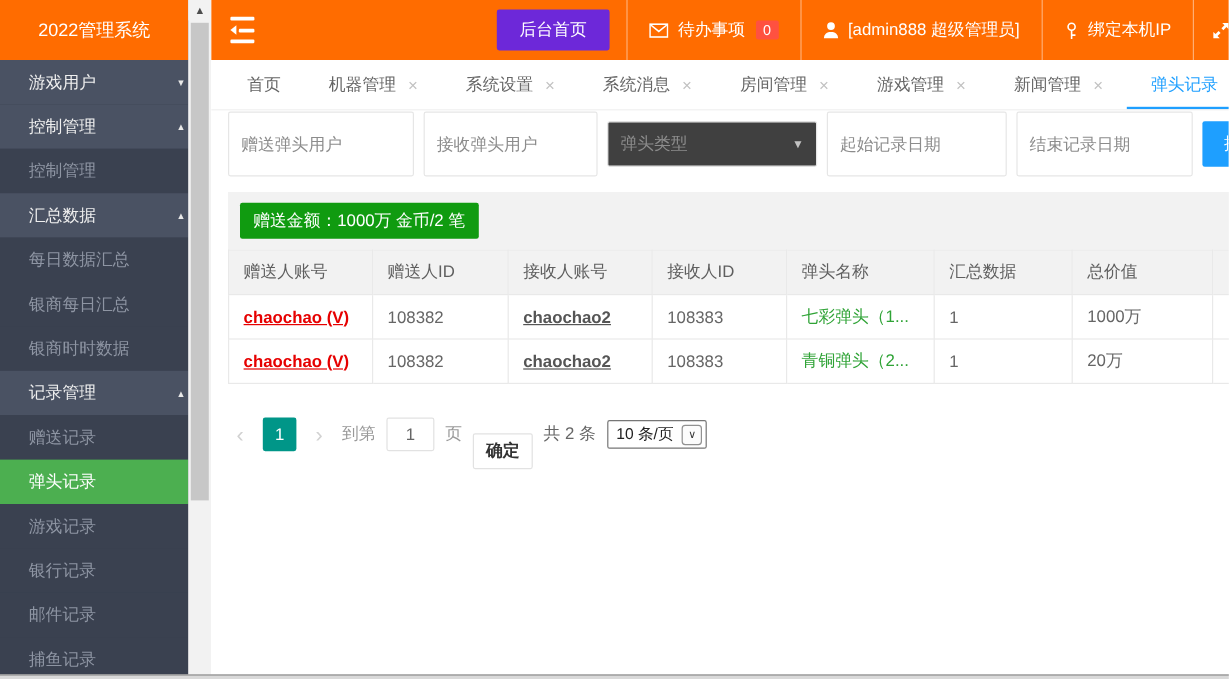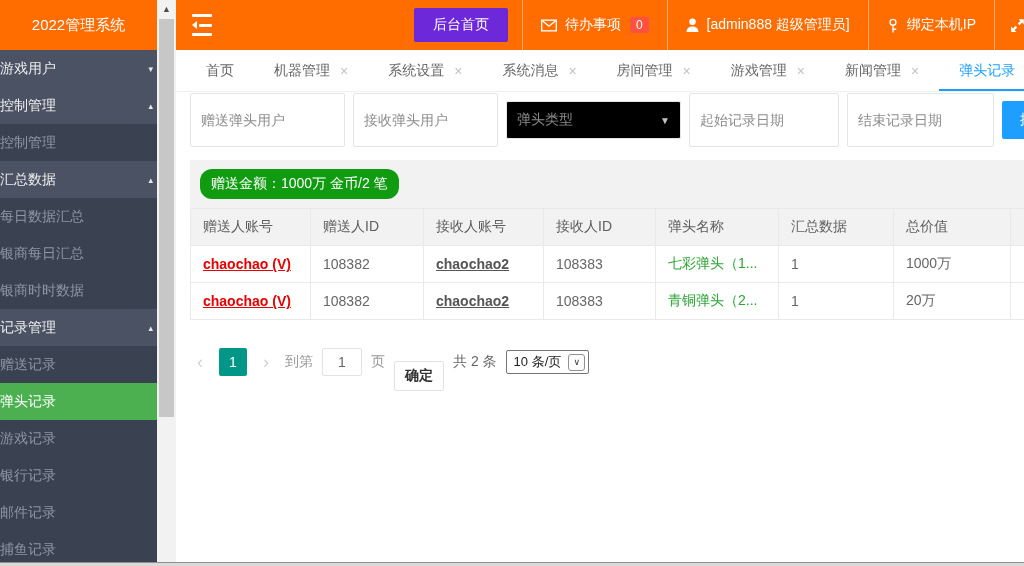--- a/index.html
+++ b/index.html
@@ -3,21 +3,21 @@
 <meta charset="utf-8">
 <style>
   * { margin:0; padding:0; box-sizing:border-box; }
   html,body { width:1024px; height:566px; overflow:hidden; background:#fff;
     font-family:"Liberation Sans","DejaVu Sans",sans-serif; font-size:14px; }
 
   
   .sidebar { position:absolute; left:0; top:0; width:157px; height:566px; background:#3A4150; overflow:hidden;text-align:right; }
   .logo { height:50px; background:#FF6C00; color:#fff; display:flex; align-items:center; justify-content:center; font-size:15px; }
   .side-item { position:relative; height:37px; display:flex; align-items:center; cursor:pointer; }
-  .side-item .side-label { white-space:nowrap; }
+  .side-item .side-label { padding-left:24px; white-space:nowrap; }
   .side-item.parent { background:#4A5263; color:#EFEFEF; }
   .side-item.child  { background:#3A4150; color:#8E95A3; }
   .side-item.child.active { background:#4CAF50; color:#fff; }
   .side-arrow { position:absolute; right:4px; top:50%; transform:translateY(-50%); font-size:9px; color:#E8E8E8; }
 
   
   .vscroll { position:absolute; left:157px; top:0; width:19px; height:566px; background:#F2F2F2; }
   .vscroll .up-btn { height:17px; display:flex; align-items:center; justify-content:center; font-size:9px; color:#4d4d4d; background:#F2F2F2; cursor:pointer; }
   .vscroll .thumb { position:absolute; left:2px; right:2px; top:19px; height:398px; background:#C7C7C7; cursor:pointer; }
 
@@ -42,29 +42,29 @@
   .tabbar { height:42px; display:flex; align-items:stretch; border-bottom:1px solid #f0f0f0; padding-left:10px; overflow:hidden; white-space:nowrap; }
   .tab { display:flex; align-items:center; padding:0 20px; color:#666; cursor:pointer; position:relative; flex:none; }
   .tab .tab-close { margin-left:10px; color:#c2c2c2; font-size:14px; }
   .tab.active { color:#1E9FFF; }
   .tab.active::after { content:""; position:absolute; left:0; right:0; bottom:0; height:2px; background:#1E9FFF; }
 
   
   .filterbar { height:56px; display:flex; align-items:center; padding-left:14px; gap:8px; overflow:hidden; }
   .f-input { height:54px; border:1px solid #e6e6e6; border-radius:2px; padding:0 10px; font-size:14px; color:#4d7c0f; background:#fff; font-family:inherit; outline:none; flex:none; }
   .f-input::placeholder { color:#8c8c8c; opacity:1; }
-  .f-select { height:38px; border:1px solid #e6e6e6; border-radius:2px; padding:0 10px; display:flex; align-items:center; justify-content:space-between; color:#8c8c8c; background:#000000; cursor:pointer; flex:none; }
+  .f-select { height:38px; border:1px solid #e6e6e6; border-radius:2px; padding:0 10px; display:flex; align-items:center; justify-content:space-between; color:#8c8c8c; background:#404040; cursor:pointer; flex:none; }
   .f-select .dd { color:#c2c2c2; font-size:10px; }
   .search-btn { height:38px; width:64px; background:#1E9FFF; color:#fff; border:none; border-radius:2px; font-size:14px; cursor:pointer; flex:none; font-family:inherit; }
 
   
   .content { padding:12px 0 0 14px; }
   .card { width:880px; }
   .toolbar { background:#F2F2F2; padding:9px 10px; }
-  .gift-badge { display:inline-block; background:#109B10; color:#fff; padding:6px 11px; border-radius:12px; font-size:14px; }
+  .gift-badge { display:inline-block; background:#109B10; color:#fff; padding:6px 11px; border-radius:2px; font-size:14px; }
 
   table.grid { border-collapse:collapse; table-layout:fixed; width:880px; }
   .grid th, .grid td { border:1px solid #E9E9E9; padding:9px 12px; text-align:left; font-weight:normal; overflow:hidden; white-space:nowrap; }
   .grid th { background:#F2F2F2; color:#5F5F5F; }
   .grid td { background:#fff; color:#666; }
   .grid col:nth-child(1){width:120px;} .grid col:nth-child(2){width:113px;}
   .grid col:nth-child(3){width:120px;} .grid col:nth-child(4){width:112px;}
   .grid col:nth-child(5){width:123px;} .grid col:nth-child(6){width:115px;}
   .grid col:nth-child(7){width:117px;} .grid col:nth-child(8){width:60px;}
   .cell-link-red { color:#E60000; font-weight:bold; text-decoration:underline; cursor:pointer; }

